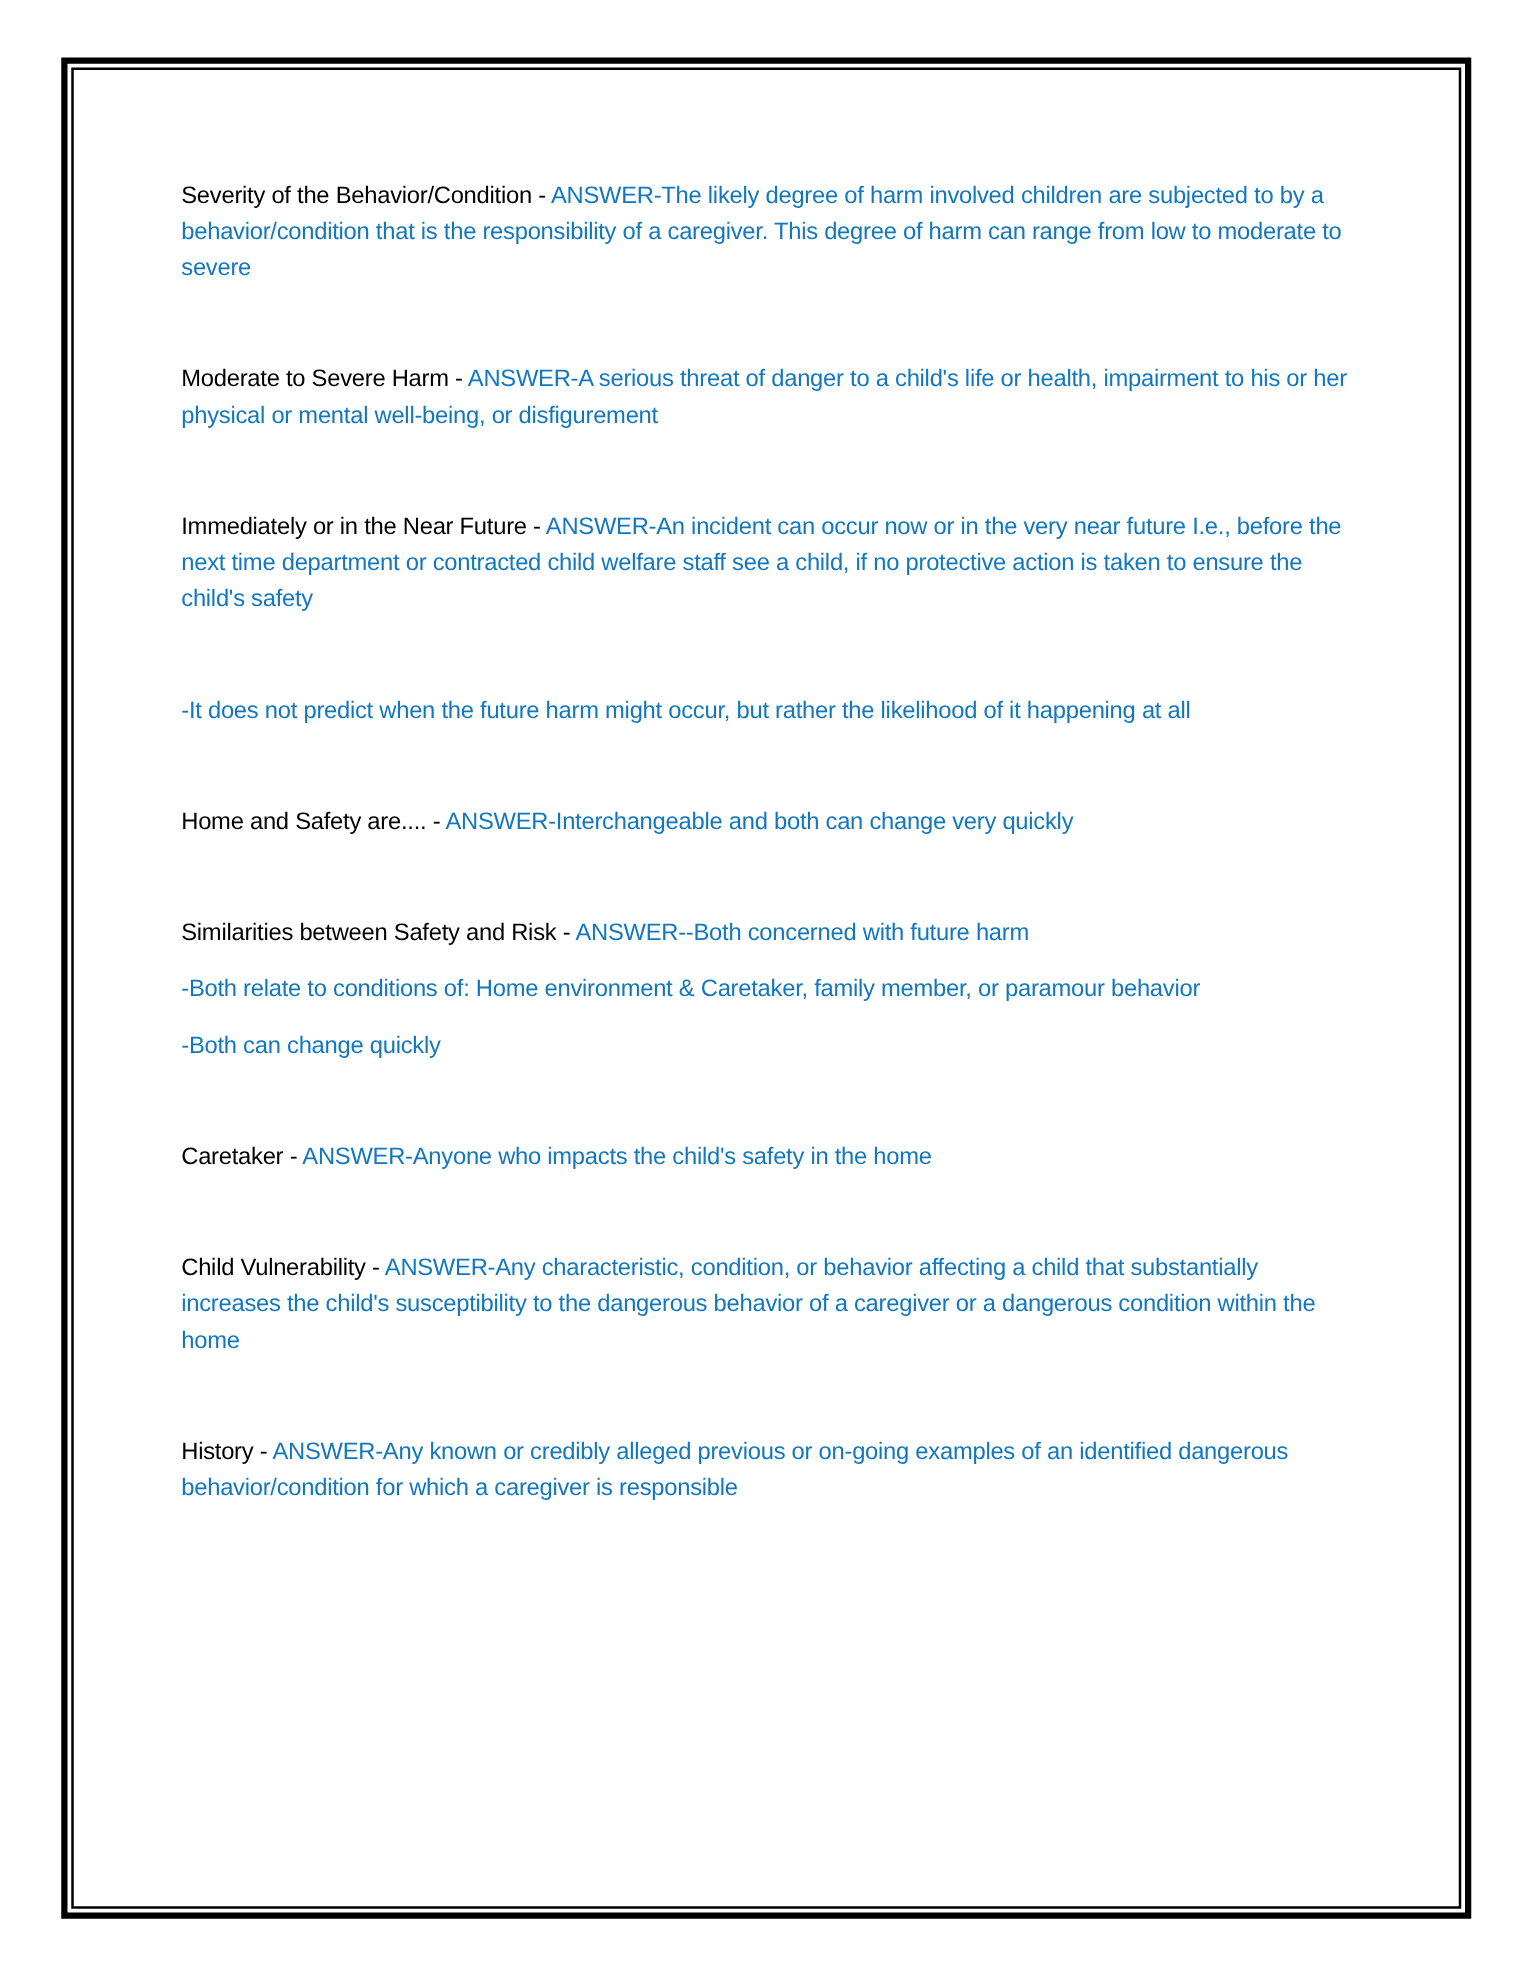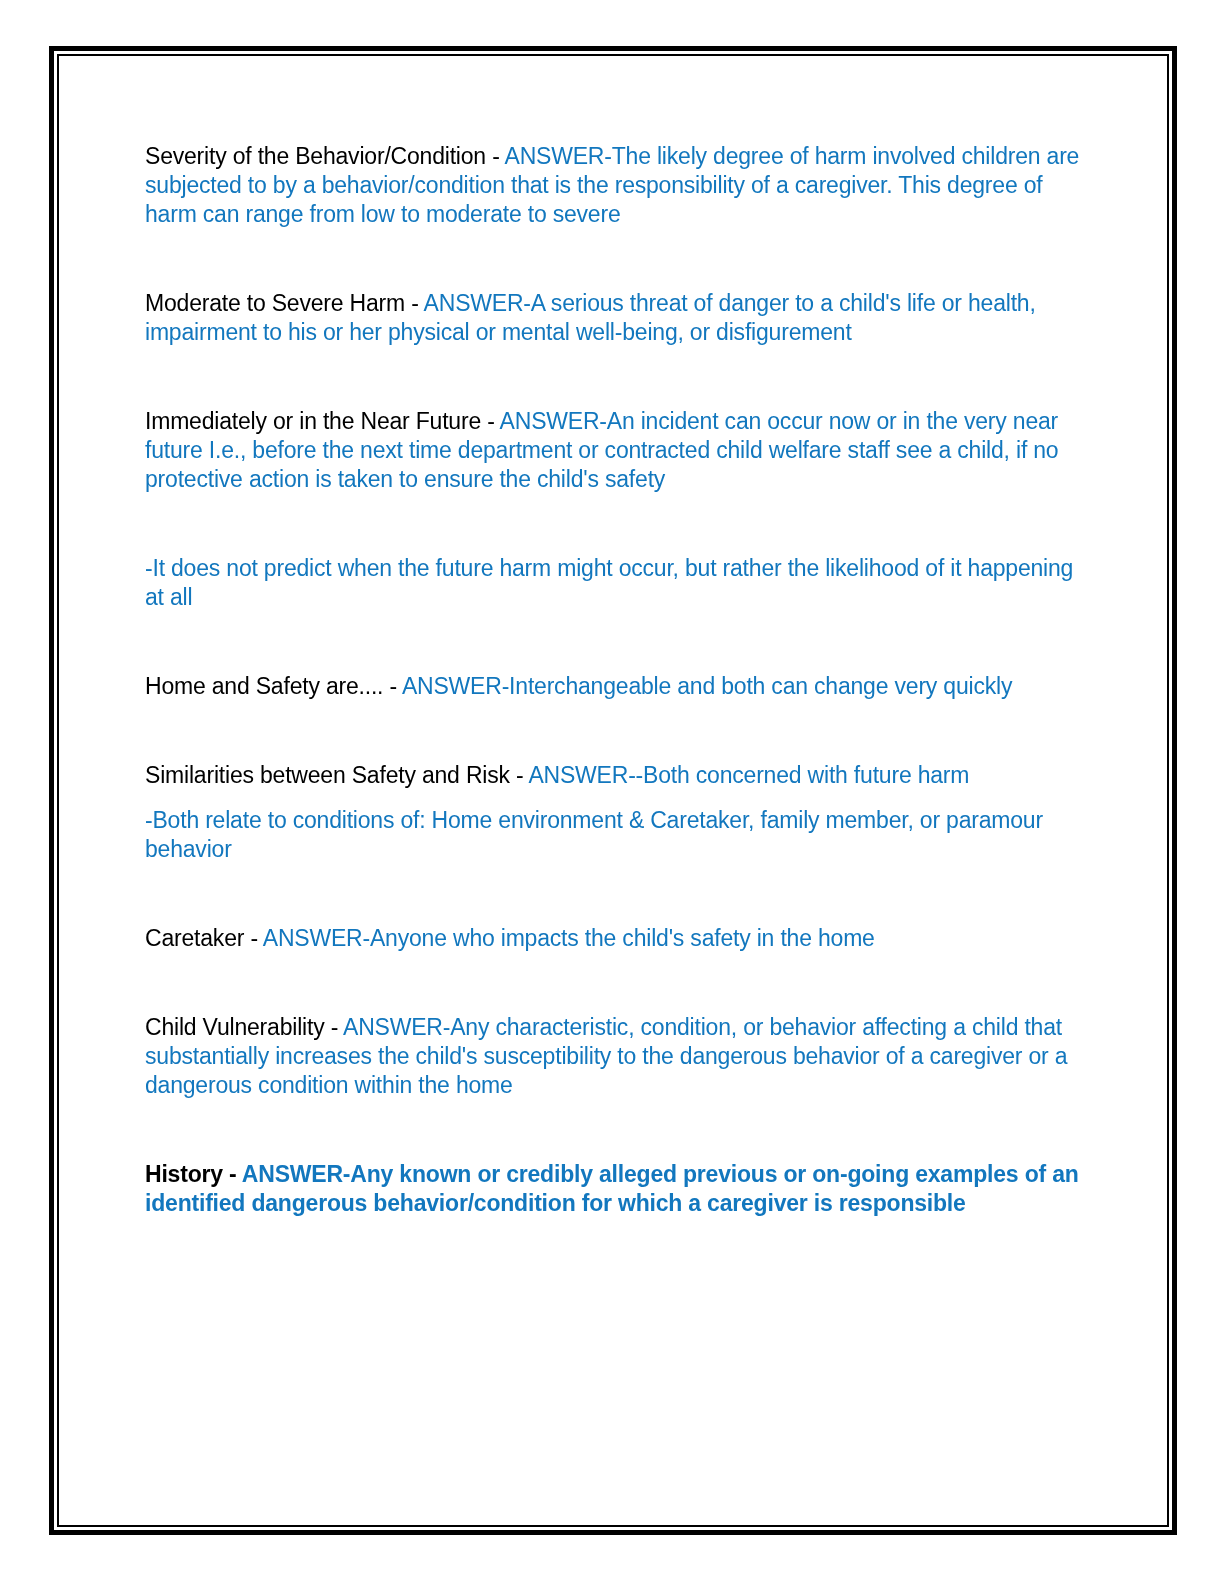--- a/index.html
+++ b/index.html
@@ -27,31 +27,30 @@
   }
   .frame-inner {
     box-sizing: border-box;
     width: 100%;
     height: 100%;
     border: 2px solid var(--border-color, #000);
   }
   .content {
     box-sizing: border-box;
     padding: 86px 86px 0 86px;
-    font-size: 23px;
+    font-size: 19px;
     line-height: 29px;
     letter-spacing: -0.2px;
     color: var(--text-color, #000);
   }
   .entry {
     margin-bottom: 60px;
   }
   .entry:last-child {
     margin-bottom: 0;
-    font-weight: bold;
   }
   .para {
     margin: 0 0 16px 0;
   }
   .para:last-child {
     margin-bottom: 0;
   }
   .term {
     color: var(--text-color, #000);
   }
@@ -76,20 +75,21 @@
         </div>
         <div class="entry">
           <p class="para answer">-It does not predict when the future harm might occur, but rather the likelihood of it happening at all</p>
         </div>
         <div class="entry">
           <p class="para"><span class="term">Home and Safety are....</span><span class="term"> - </span><span class="answer">ANSWER-Interchangeable and both can change very quickly</span></p>
         </div>
         <div class="entry">
           <p class="para"><span class="term">Similarities between Safety and Risk</span><span class="term"> - </span><span class="answer">ANSWER--Both concerned with future harm</span></p>
           <p class="para answer">-Both relate to conditions of: Home environment &amp; Caretaker, family member, or paramour behavior</p>
+          <p class="para answer">-Both can change quickly</p>
         </div>
         <div class="entry">
           <p class="para"><span class="term">Caretaker</span><span class="term"> - </span><span class="answer">ANSWER-Anyone who impacts the child's safety in the home</span></p>
         </div>
         <div class="entry">
           <p class="para"><span class="term">Child Vulnerability</span><span class="term"> - </span><span class="answer">ANSWER-Any characteristic, condition, or behavior affecting a child that substantially increases the child's susceptibility to the dangerous behavior of a caregiver or a dangerous condition within the home</span></p>
         </div>
         <div class="entry">
           <p class="para"><span class="term">History</span><span class="term"> - </span><span class="answer">ANSWER-Any known or credibly alleged previous or on-going examples of an identified dangerous behavior/condition for which a caregiver is responsible</span></p>
         </div>

